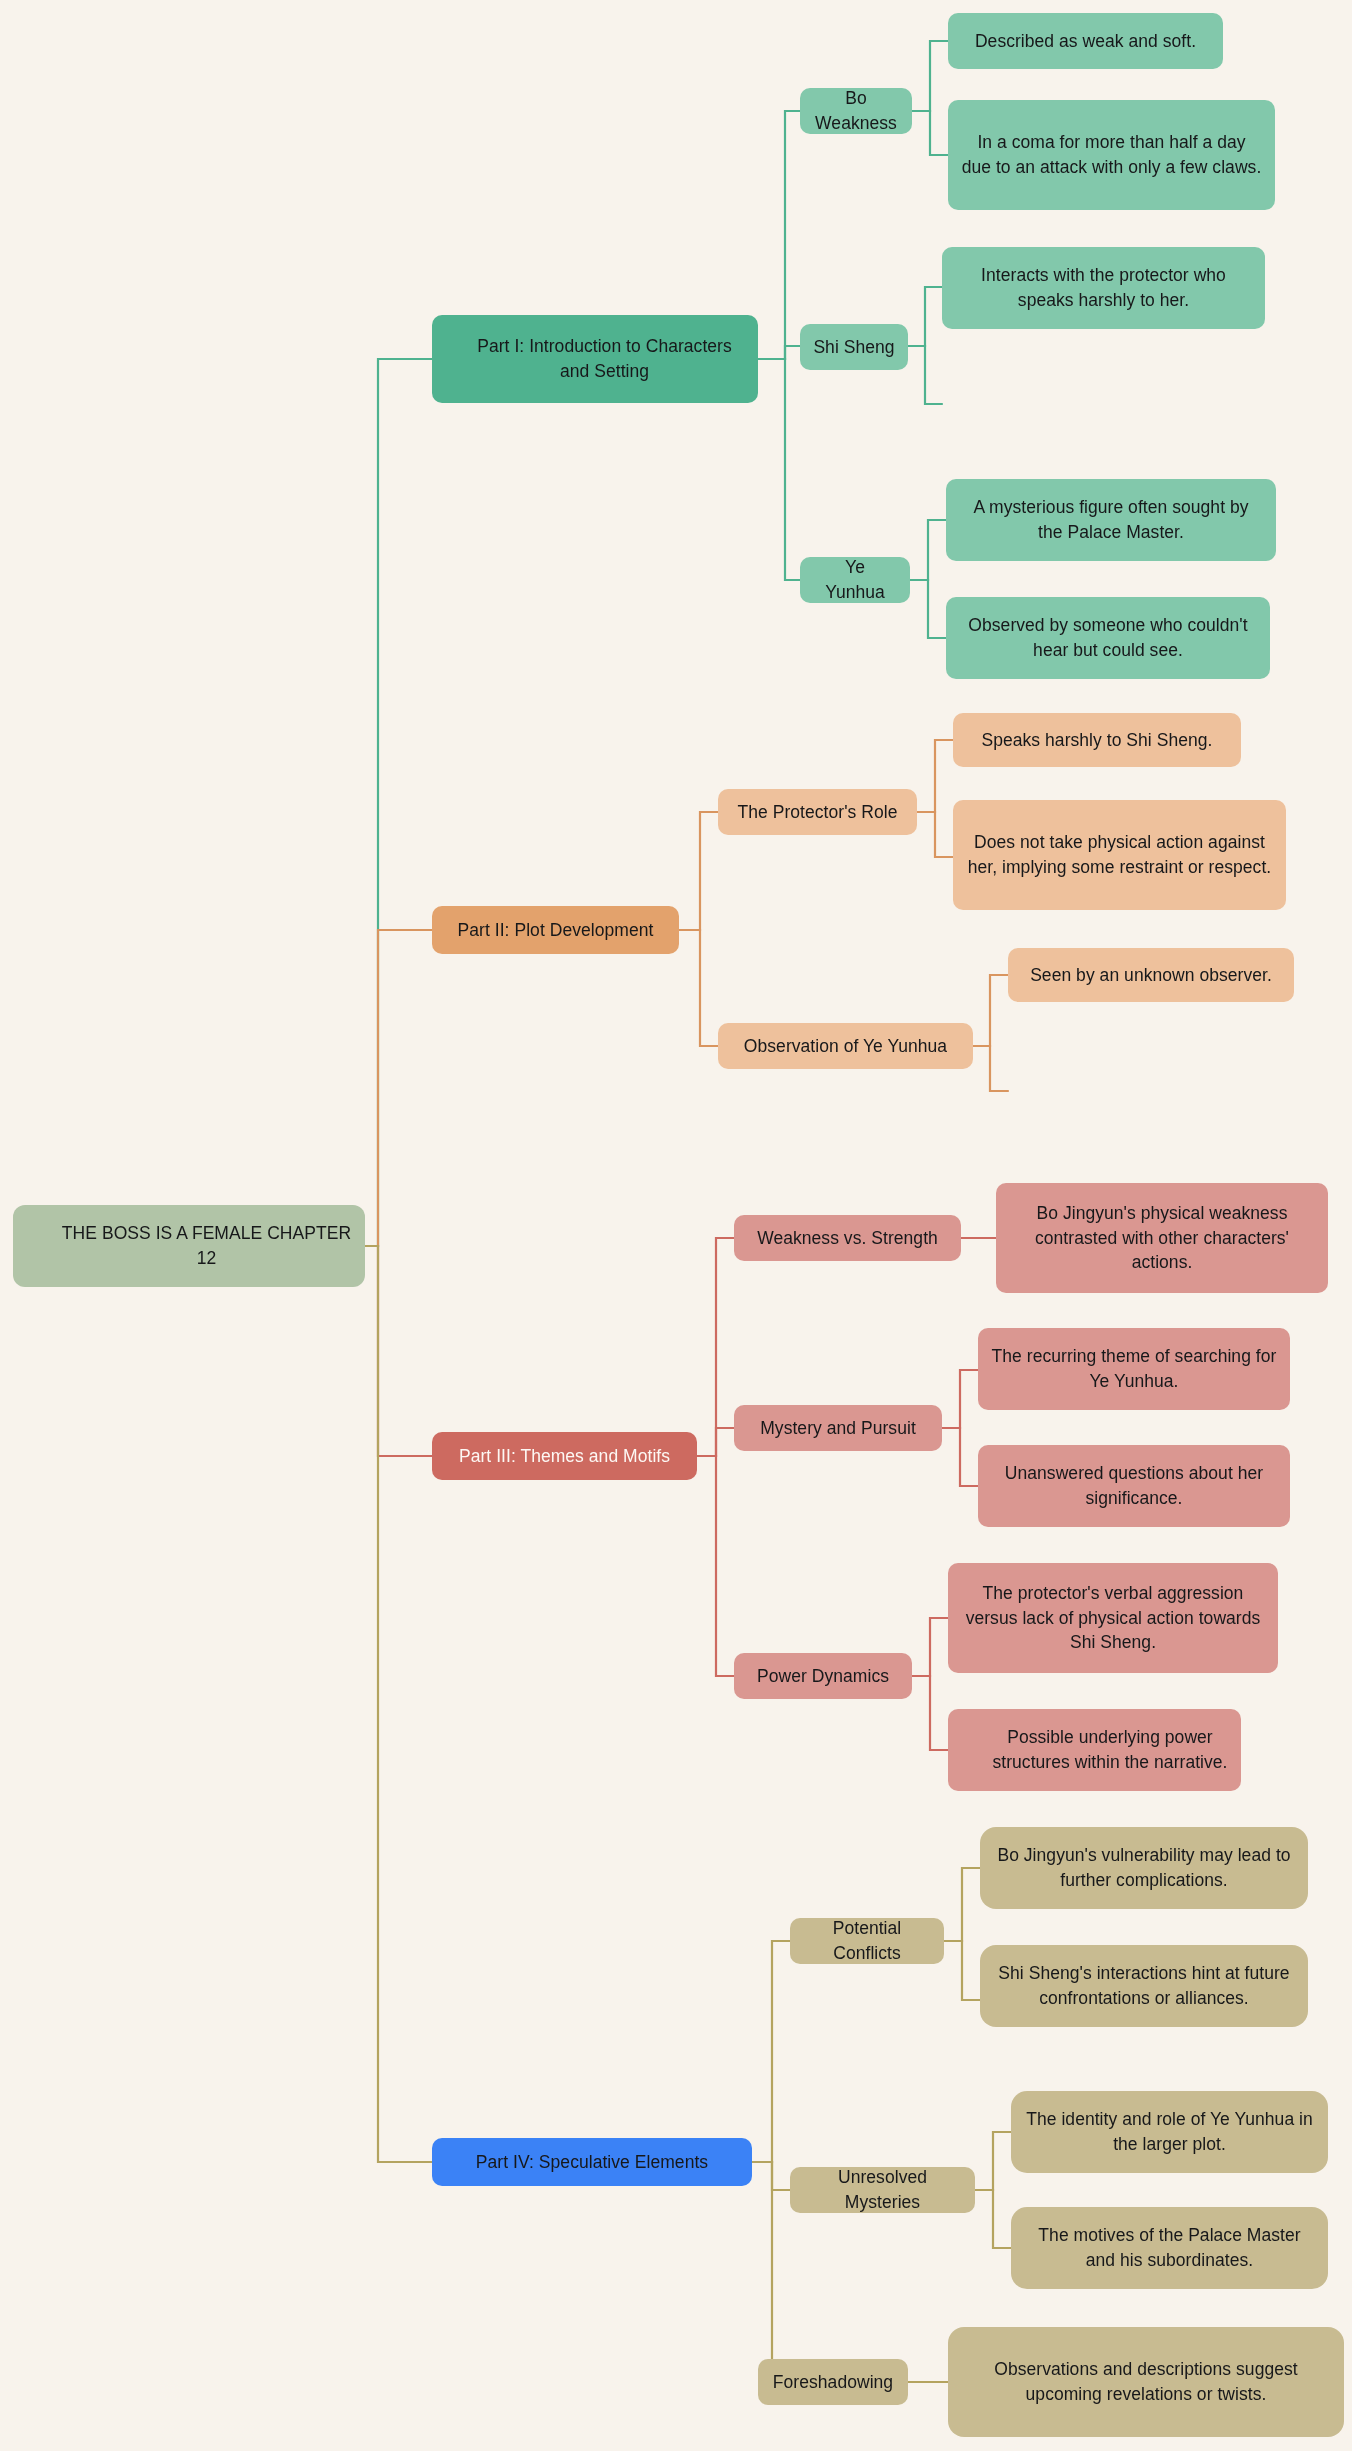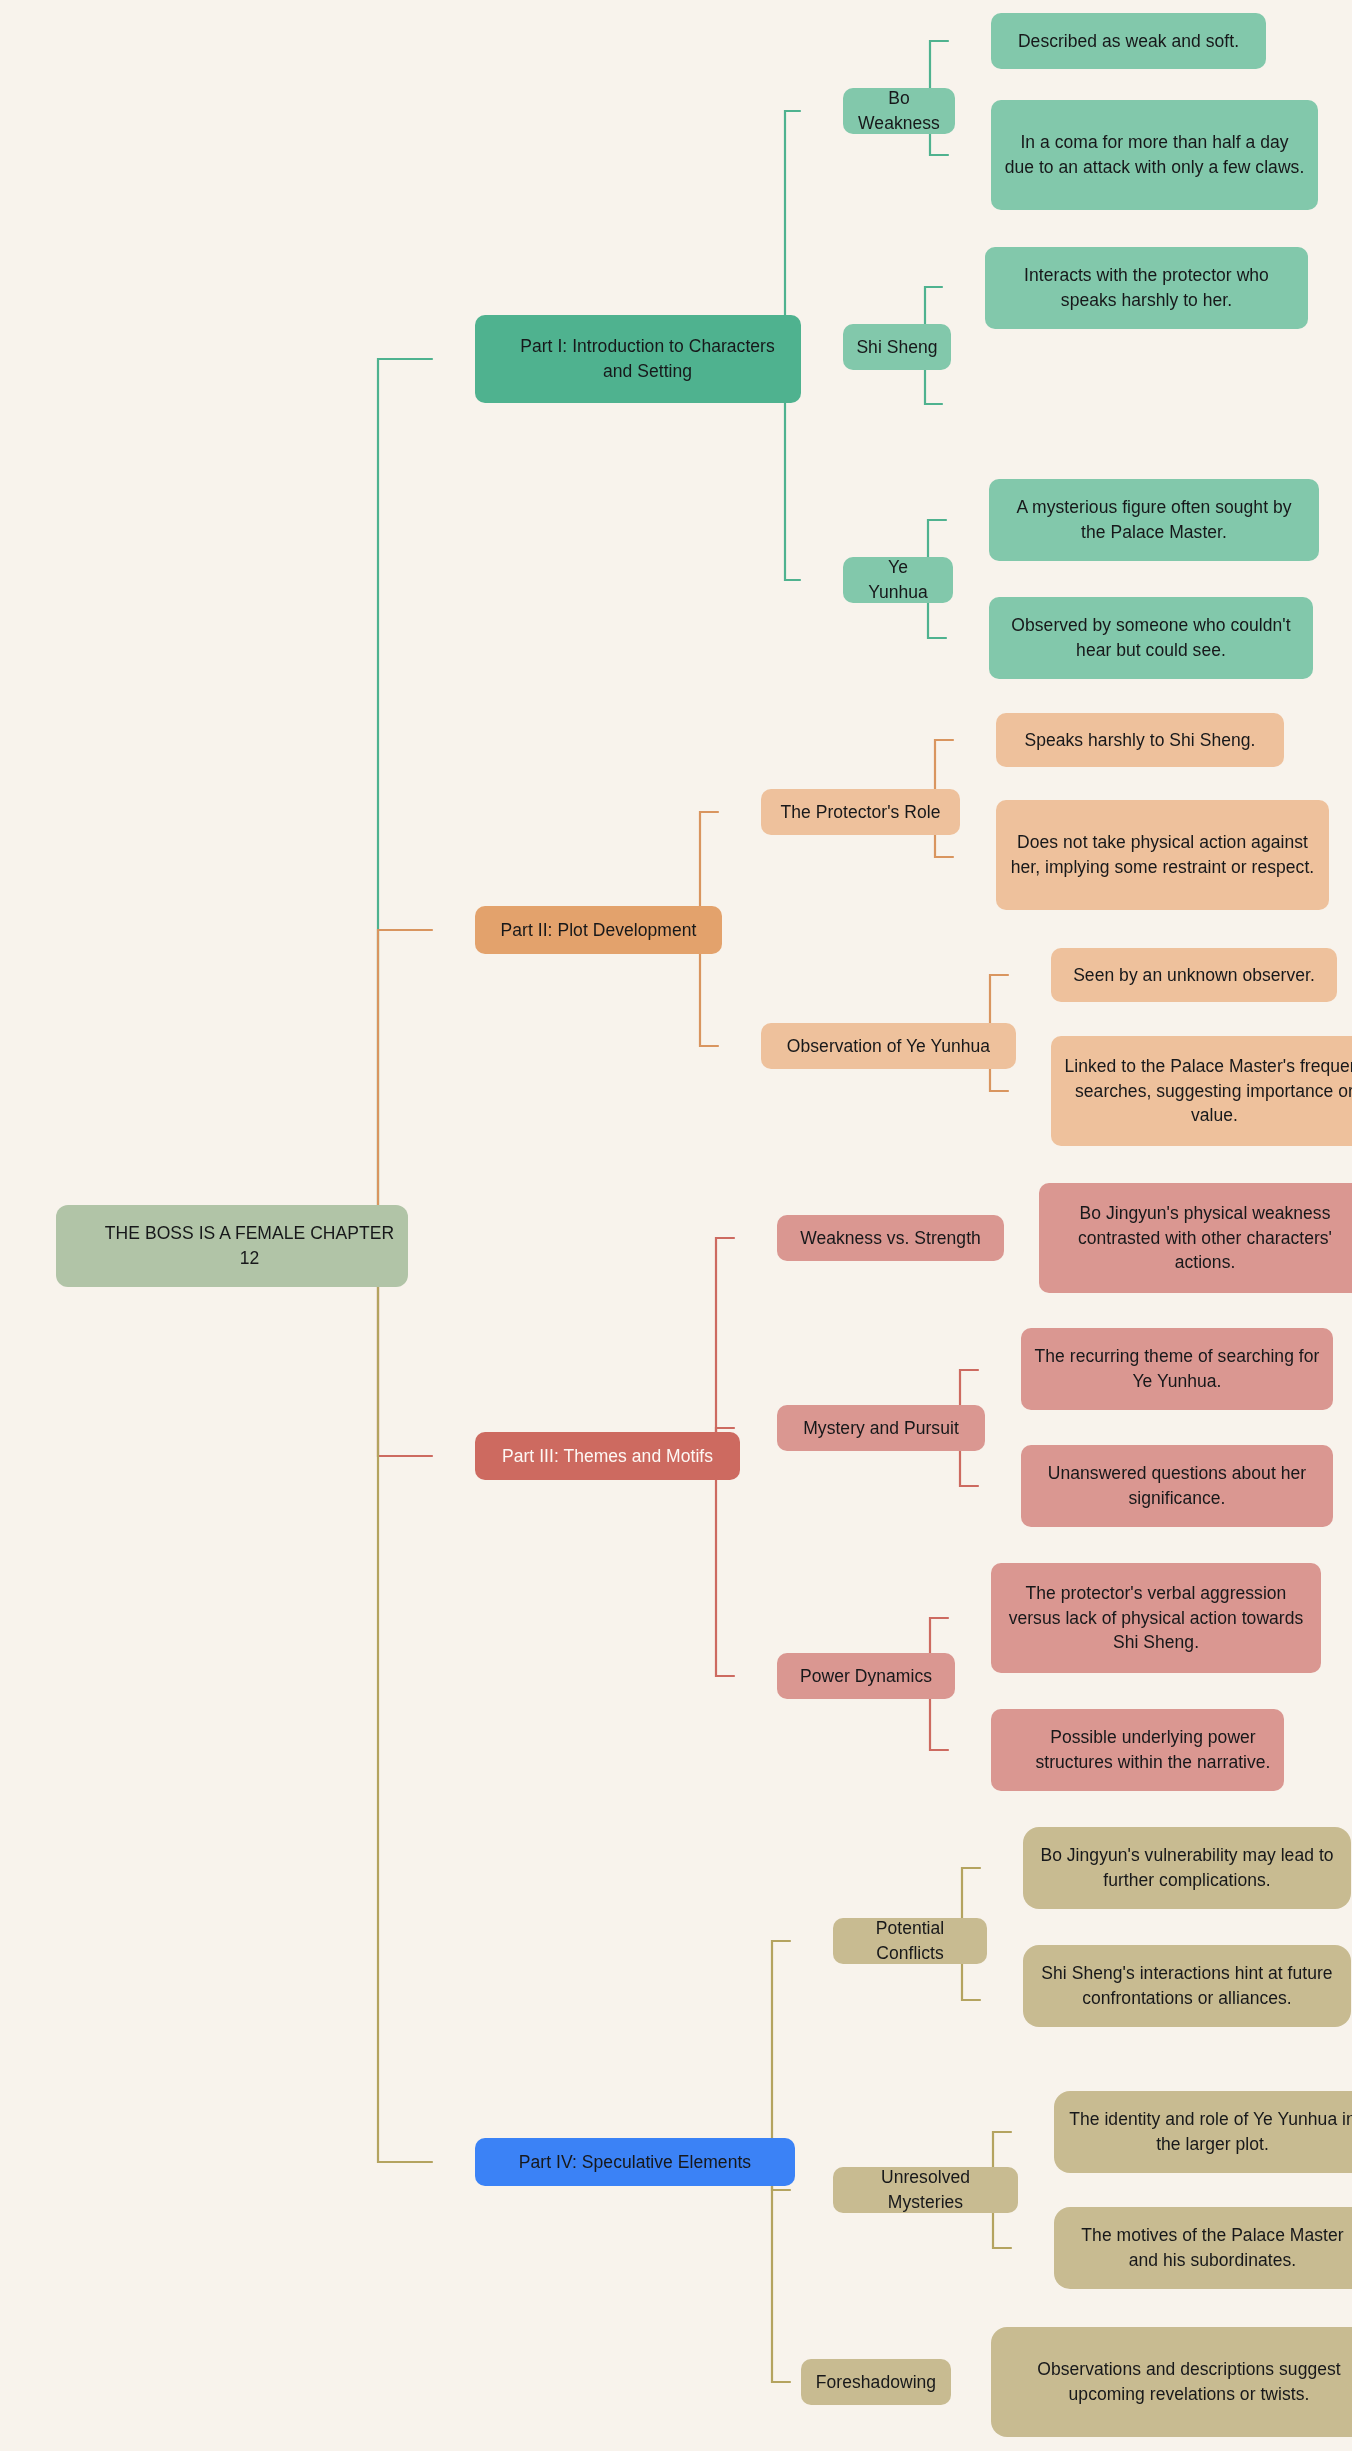--- a/index.html
+++ b/index.html
@@ -27,21 +27,20 @@
     display: flex;
     align-items: center;
     justify-content: center;
     text-align: center;
     border-radius: 10px;
     color: #17181a;
     font-size: 17.5px;
     line-height: 1.42;
     padding: 8px 13px;
     letter-spacing: 0.05px;
-    margin-left: 43px;
   }
   .node.root        { background: #b1c4a7; border-radius: 12px; font-size: 17.5px; padding-left: 48px; }
   .node.l1-green    { background: #4fb28f; }
   .node.l2-green    { background: #82c8ab; }
   .node.l3-green    { background: #82c8ab; }
   .node.l1-orange   { background: #e3a26c; }
   .node.l2-orange   { background: #eec19c; }
   .node.l3-orange   { background: #eec19c; }
   .node.l1-red      { background: #cd6a60; color: #fdf8f4; }
   .node.l2-red      { background: #da9791; }
@@ -162,23 +161,20 @@
   <div class="node l3-orange" style="left:953px; top:800px; width:333px; height:110px;">
     <span>Does not take physical action against her, implying some restraint or respect.</span>
   </div>
 
   <div class="node l2-orange" style="left:718px; top:1023px; width:255px; height:46px;">
     <span>Observation of Ye Yunhua</span>
   </div>
   <div class="node l3-orange" style="left:1008px; top:948px; width:286px; height:54px;">
     <span>Seen by an unknown observer.</span>
   </div>
-  <div class="node l3-orange" style="left:1008px; top:1036px; width:327px; height:110px;">
-    <span>Linked to the Palace Master's frequent searches, suggesting importance or value.</span>
-  </div>
 
   <div class="node l1-red" style="left:432px; top:1432px; width:265px; height:48px;">
     <span>Part III: Themes and Motifs</span>
   </div>
 
   <div class="node l2-red" style="left:734px; top:1215px; width:227px; height:46px;">
     <span>Weakness vs. Strength</span>
   </div>
   <div class="node l3-red" style="left:996px; top:1183px; width:332px; height:110px;">
     <span>Bo Jingyun's physical weakness contrasted with other characters' actions.</span>

